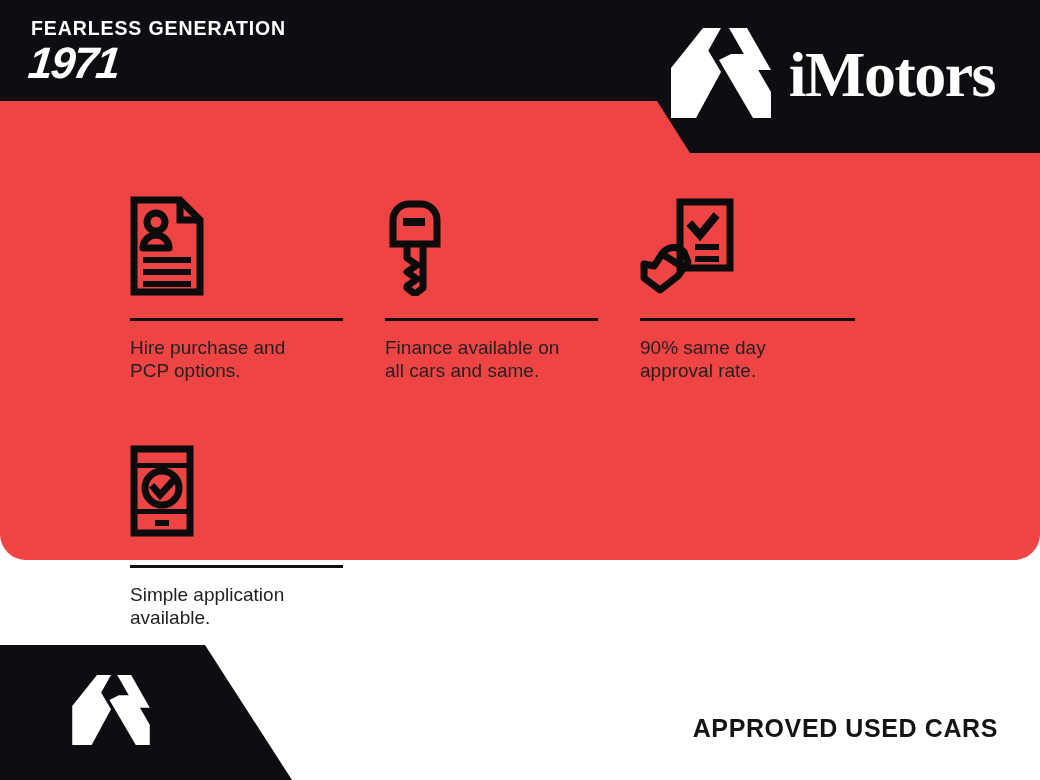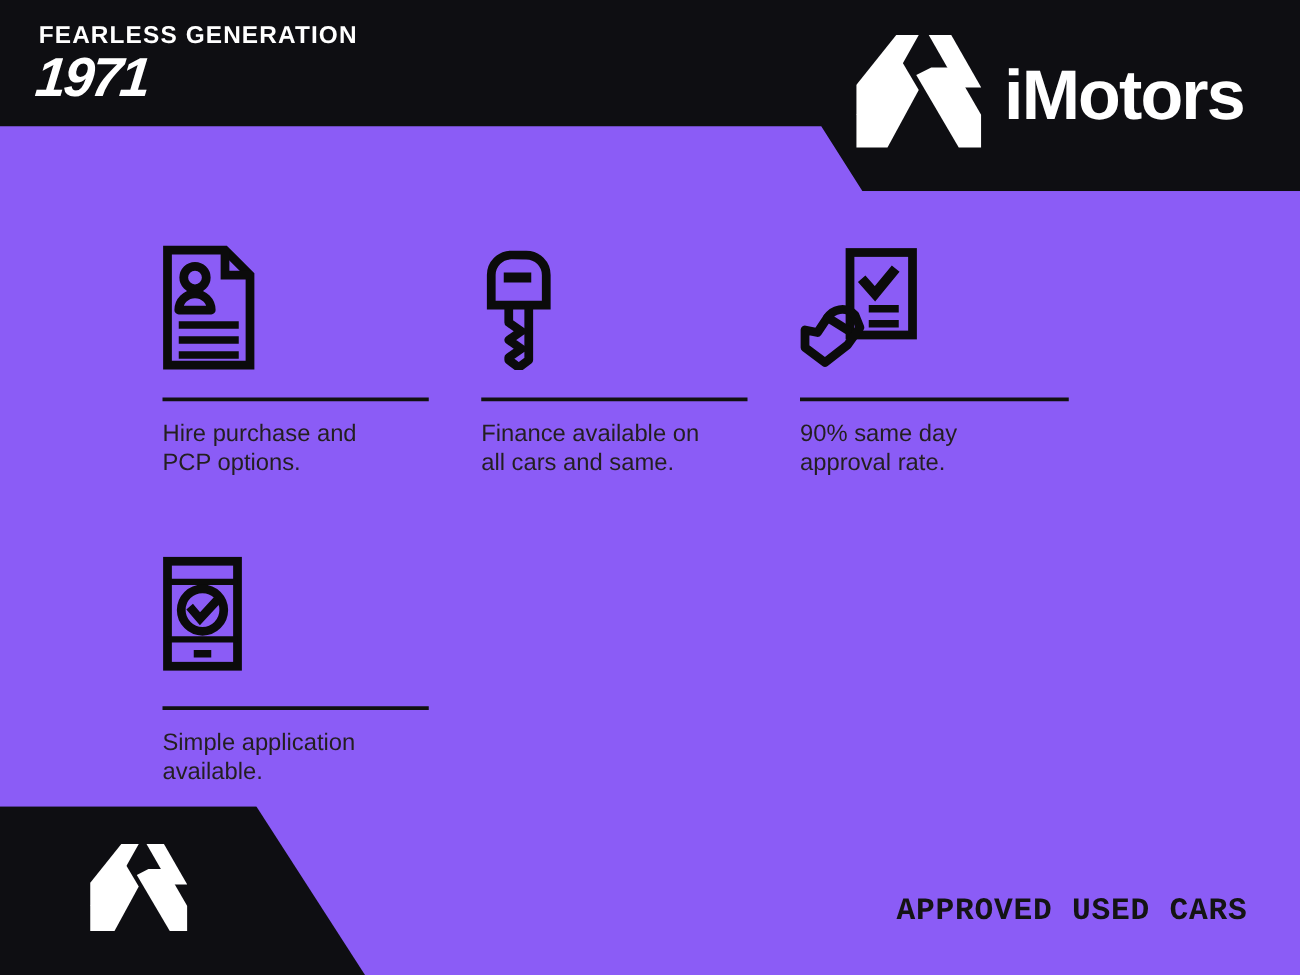--- a/index.html
+++ b/index.html
@@ -4,22 +4,23 @@
 <style>
   * { box-sizing: border-box; margin: 0; padding: 0; }
   html, body {
     width: 1040px; height: 780px;
     background: #ffffff;
     font-family: "Liberation Sans", sans-serif;
     overflow: hidden;
   }
   #page {
     position: relative;
-    width: 1040px; height: 780px;
-    background: #8b5cf6;
+    width: 1040px; height: 560px;
+    background: #ef4444;
+    border-radius: 26px;
   }
 
   
   #header-bar {
     position: absolute; left: 0; top: 0;
     width: 1040px; height: 153px;
     background: #0e0e12;
     -webkit-clip-path: polygon(0 0, 1040px 0, 1040px 153px, 690px 153px, 657px 101px, 0 101px);
     clip-path: polygon(0 0, 1040px 0, 1040px 153px, 690px 153px, 657px 101px, 0 101px);
   }
@@ -45,25 +46,26 @@
     color: #ffffff;
     transform: skewX(-6deg);
     transform-origin: left top;
   }
 
   #brand-lockup {
     position: absolute; right: 45px; top: 24px;
     display: flex; align-items: center; gap: 18px;
   }
   #brand-name {
-    font-size: 56px;
+    font-size: 64px;
     font-weight: bold;
     letter-spacing: -1.5px;
     color: #ffffff;
     line-height: 60px;
+    font-family: Liberation Serif, serif;
   }
 
   
   #features {
     position: absolute; left: 130px; top: 196px;
     width: 790px;
     display: grid;
     grid-template-columns: 213px 213px 215px;
     column-gap: 69px;
     row-gap: 0px;
@@ -101,21 +103,20 @@
   #footer-logo {
     position: absolute; left: 72px; top: 672px;
   }
   #footer-tagline {
     position: absolute; right: 42px; top: 714px;
     font-size: 25px;
     font-weight: bold;
     letter-spacing: 0.6px;
     color: #141414;
     white-space: nowrap;
-    font-family: Liberation Mono, monospace;
   }
 </style>
 </head>
 <body>
 
 <div id="page">
 
   <div id="header-bar"></div>
 
   <div id="fearless-block">

